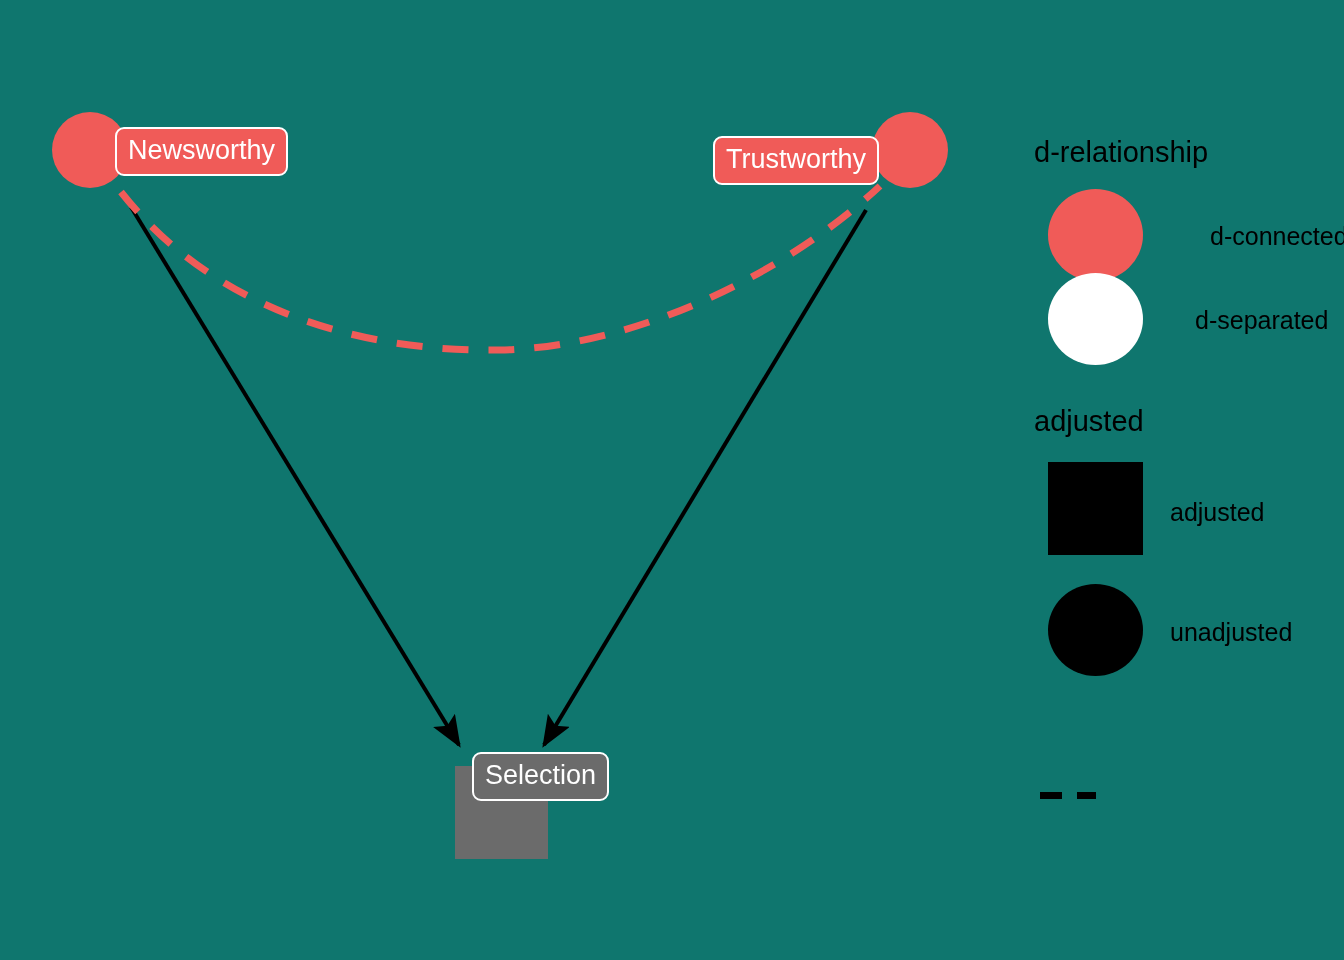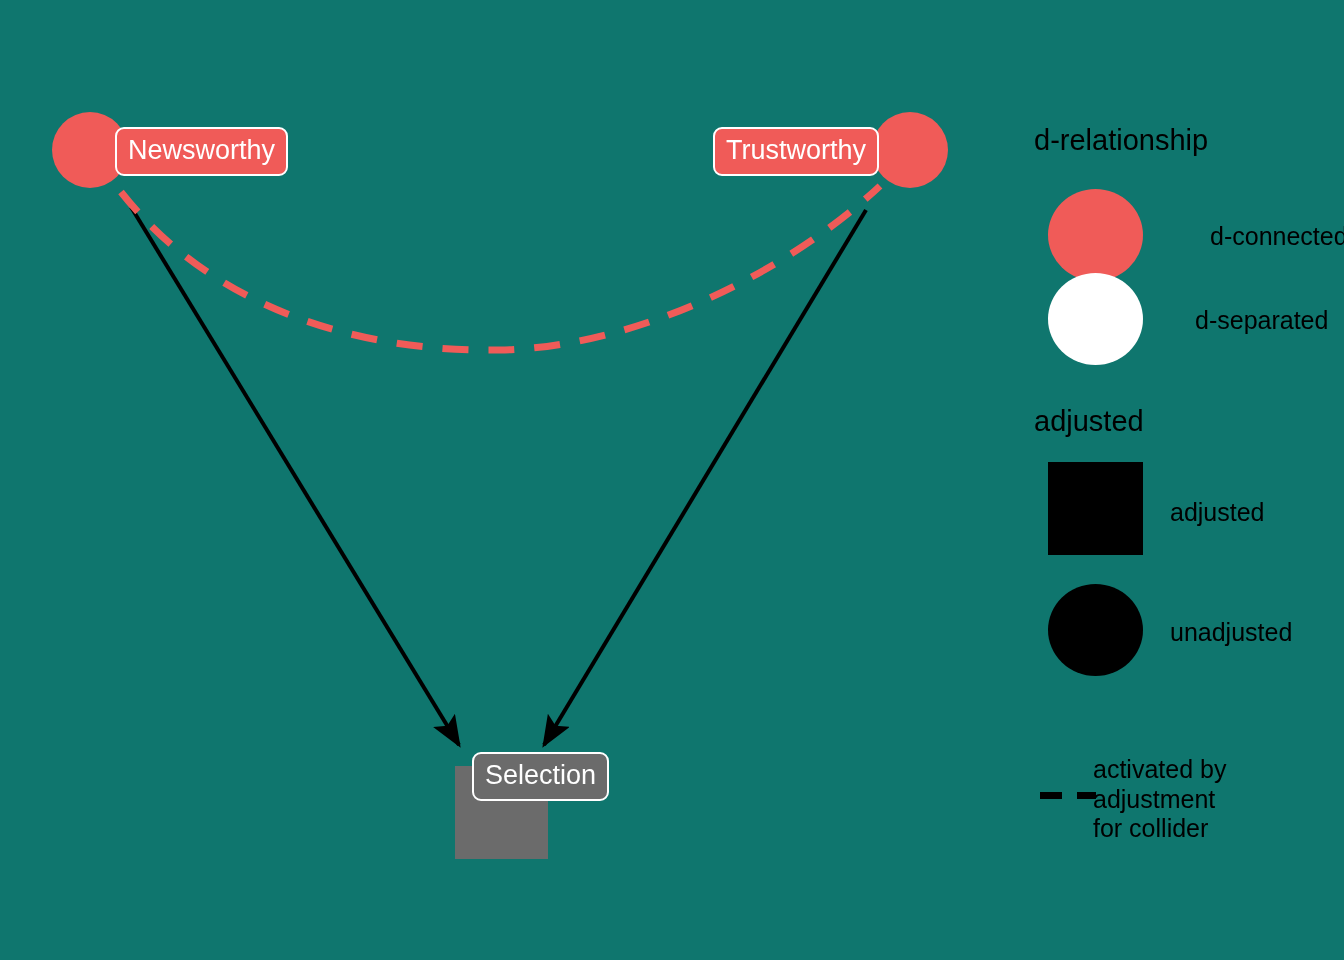--- a/index.html
+++ b/index.html
@@ -115,25 +115,25 @@
 
     <line x1="131" y1="207" x2="459" y2="745" stroke="#000000" stroke-width="4" marker-end="url(#arrowhead-black)"></line>
 
     <line x1="866" y1="210" x2="544" y2="745" stroke="#000000" stroke-width="4" marker-end="url(#arrowhead-black)"></line>
 
     <path d="M 121 192 C 230 330, 400 352, 500 350 C 640 347, 790 270, 880 186" fill="none" stroke="#F05B58" stroke-width="7" stroke-dasharray="26 20" stroke-linecap="butt"></path>
   </svg>
 
   <div class="node-label label-exposure" style="left:115px; top:127px;">Newsworthy</div>
 
-  <div class="node-label label-exposure" style="left:713px; top:127px;">Trustworthy</div>
+  <div class="node-label label-exposure" style="left:713px; top:136px;">Trustworthy</div>
 
   <div class="node-label label-adjusted" style="left:472px; top:752px;">Selection</div>
 
-  <div class="legend-title" style="left:1034px; top:124px;">d-relationship</div>
+  <div class="legend-title" style="left:1034px; top:136px;">d-relationship</div>
 
   <div class="legend-swatch swatch-circle-red" style="left:1048px; top:189px;"></div>
 
   <div class="legend-text" style="left:1170px; top:222px;margin-left:40px;">d-connected</div>
 
   <div class="legend-swatch swatch-circle-hidden" style="left:1048px; top:273px;"></div>
 
   <div class="legend-text" style="left:1195px; top:306px;">d-separated</div>
 
   <div class="legend-title" style="left:1034px; top:405px;">adjusted</div>
@@ -144,17 +144,14 @@
 
   <div class="legend-swatch swatch-circle-black" style="left:1048px; top:584px;"></div>
 
   <div class="legend-text" style="left:1170px; top:618px;text-align:center;">unadjusted</div>
 
   <div class="legend-swatch swatch-dash" style="left:1040px; top:792px;">
     <i class="d1"></i>
       <i class="d2"></i>
   </div>
 
-  <div class="legend-text multiline" style="left:1093px; top:755px;">activated by
-adjustment
-for collider</div>
 
 </div>
 
 </body></html>

